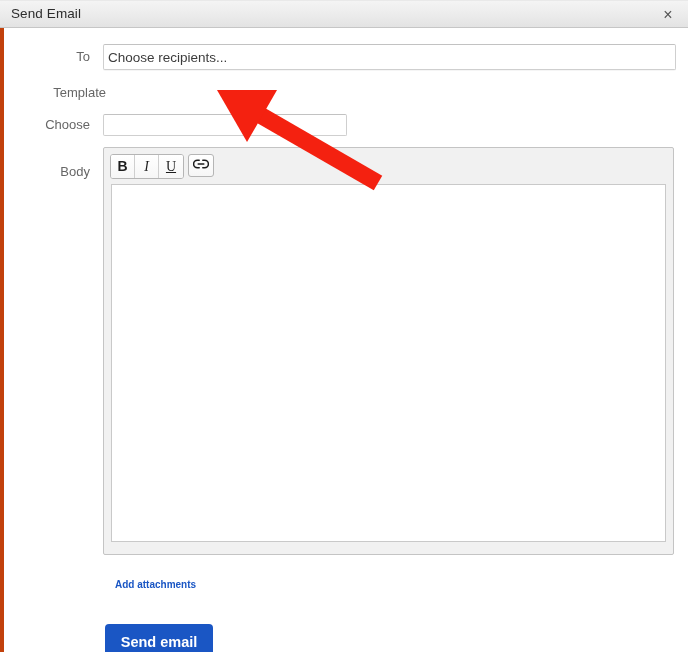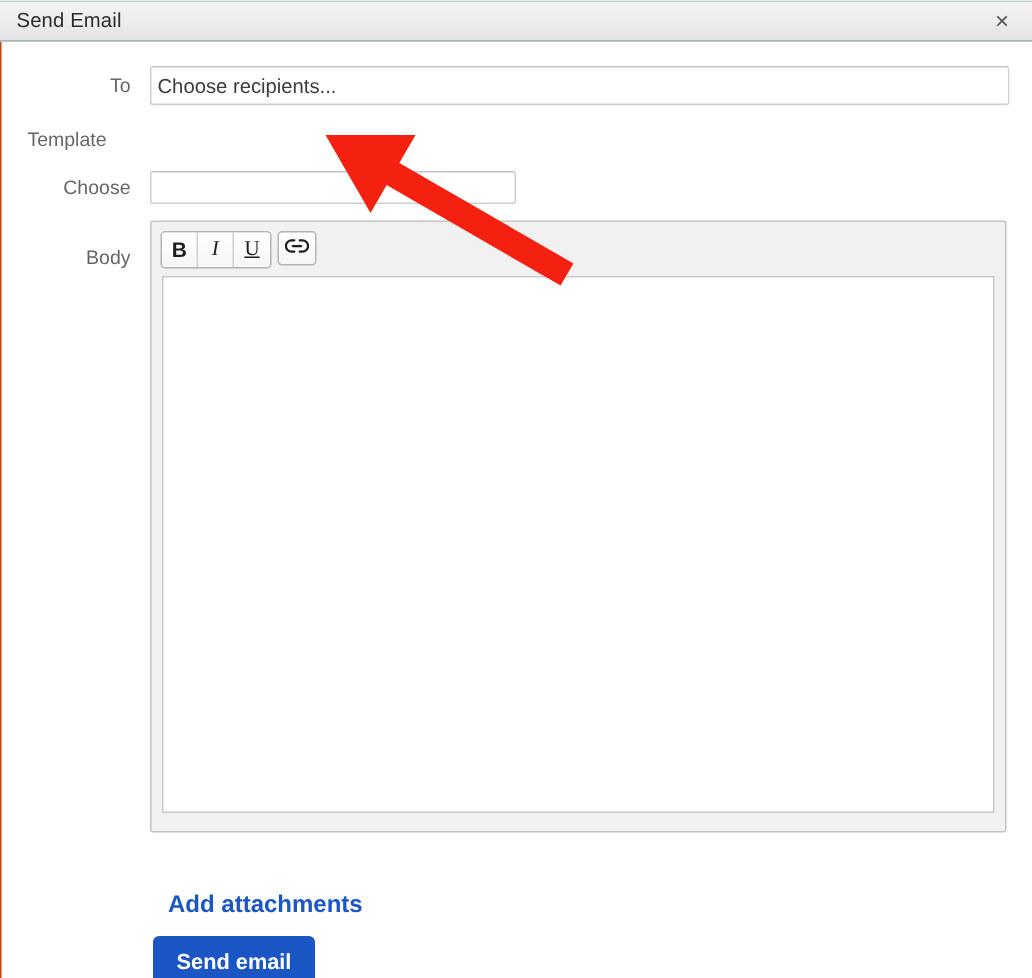--- a/index.html
+++ b/index.html
@@ -59,21 +59,21 @@
   }
 
   
   .content {
     position: absolute;
     left: 0;
     top: 28px;
     width: 688px;
     height: 624px;
     box-sizing: border-box;
-    border-left: 1px solid #c2410c;
+    border-left: 4px solid #c2410c;
     background: #ffffff;
   }
 
   .field-label {
     position: absolute;
     text-align: right;
     font-size: 13px;
     color: #666666;
     white-space: nowrap;
   }
@@ -113,21 +113,21 @@
     border-radius: 3px;
     font-family: "Liberation Sans", sans-serif;
     font-size: 12.5px;
     color: #2f2f2f;
     cursor: pointer;
     text-align: center;
     padding: 0;
     white-space: nowrap;
   }
   .template-button .caret { font-size: 10px; position: relative; top: -1px; margin-left: 2px; }
-  .label-template { left: 4px; top: 57px; width: 66px; }
+  .label-template { left: 36px; top: 57px; width: 66px; }
 
   
   .subject-input {
     position: absolute;
     left: 99px;
     top: 86px;
     width: 244px;
     height: 22px;
     box-sizing: border-box;
     background: #ffffff;
@@ -224,27 +224,26 @@
     color: #222222;
     padding: 4px 6px;
     overflow: hidden;
   }
 
   
   .attachments-link {
     position: absolute;
     left: 111px;
     top: 551px;
-    font-size: 16px;
+    font-size: 10px;
     font-weight: bold;
     color: #1a56c4;
     text-decoration: none;
     cursor: pointer;
     white-space: nowrap;
-    margin-top: 16px;
   }
   .send-button {
     position: absolute;
     left: 101px;
     top: 596px;
     width: 108px;
     height: 36px;
     box-sizing: border-box;
     background: #1a56c4;
     border: none;

